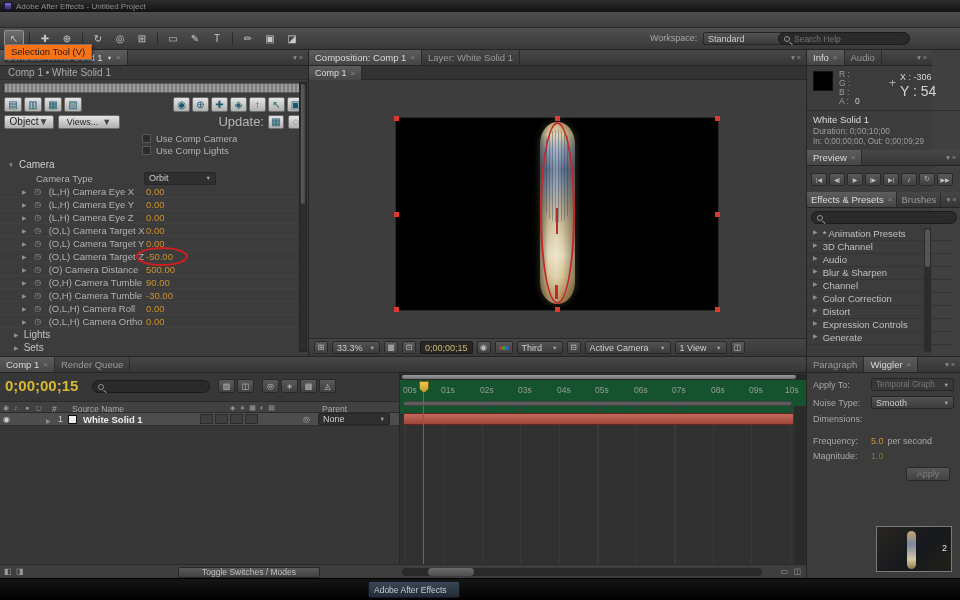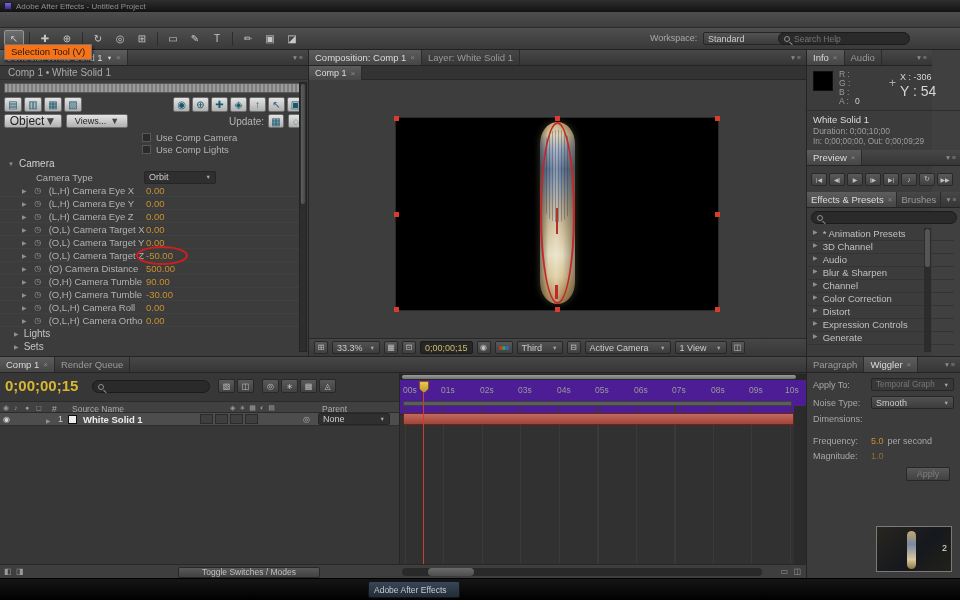--- a/index.html
+++ b/index.html
@@ -157,30 +157,30 @@
           <span>↑</span>
         </span>
       <span class="lbtn" style="width:17px;height:15px">
           <span>↖</span>
         </span>
       <span class="lbtn" style="width:17px;height:15px">
           <span>▣</span>
         </span>
     </div>
     <div style="display:flex;gap:4px;padding:1px 4px;align-items:center">
-      <span class="lbtn" style="width:58px;height:14px;gap:0;font-size:12px;color:#222">
+      <span class="lbtn" style="width:50px;height:14px;gap:0;font-size:10px;color:#222">
           <span>Object</span>
           <span class="ar" style="color:#444">▼</span>
         </span>
       <span class="lbtn" style="width:62px;height:14px;gap:4px;font-size:9px;color:#222">
           <span>Views...</span>
           <span class="ar" style="color:#444">▼</span>
         </span>
       <span style="flex:1"></span>
-      <span style="color:#b5b5b5;font-size:10px">Update:</span>
+      <span style="color:#b5b5b5;font-size:13px">Update:</span>
       <span class="lbtn" style="width:16px;height:14px">
           <span>▦</span>
         </span>
       <span class="lbtn" style="width:16px;height:14px">
           <span>◌</span>
         </span>
     </div>
     <div style="display:flex;align-items:center;gap:5px;padding-left:142px;height:12px;margin-top:2px">
       <span class="cbx"></span>
       <span style="color:#b2b2b2;font-size:9.5px">Use Comp Camera</span>
@@ -587,21 +587,21 @@
             <span>None</span>
             <span class="ar">▼</span>
           </span>
       </div>
       <div class="abs" style="left:399px;top:0;width:1px;bottom:14px;background:#262626"></div>
 
       <div class="abs" style="left:400px;top:0;right:0;bottom:14px;background:#313131;overflow:hidden">
         <div class="abs" style="left:0;top:1px;right:0;height:6px;background:#272727">
           <div class="abs" style="left:2px;right:10px;top:1px;height:4px;background:linear-gradient(#9c9c9c,#6f6f6f);border-radius:2px"></div>
         </div>
-        <div class="abs" style="left:0;top:7px;right:0;height:35px;background:#4c1d95;border-bottom:1px solid #272727">
+        <div class="abs" style="left:0;top:7px;right:0;height:35px;background:#14532d;border-bottom:1px solid #272727">
           <span class="rlab" style="left:3px">00s</span>
           <span class="rlab" style="left:41px">01s</span>
           <span class="rlab" style="left:80px">02s</span>
           <span class="rlab" style="left:118px">03s</span>
           <span class="rlab" style="left:157px">04s</span>
           <span class="rlab" style="left:195px">05s</span>
           <span class="rlab" style="left:234px">06s</span>
           <span class="rlab" style="left:272px">07s</span>
           <span class="rlab" style="left:311px">08s</span>
           <span class="rlab" style="left:349px">09s</span>

